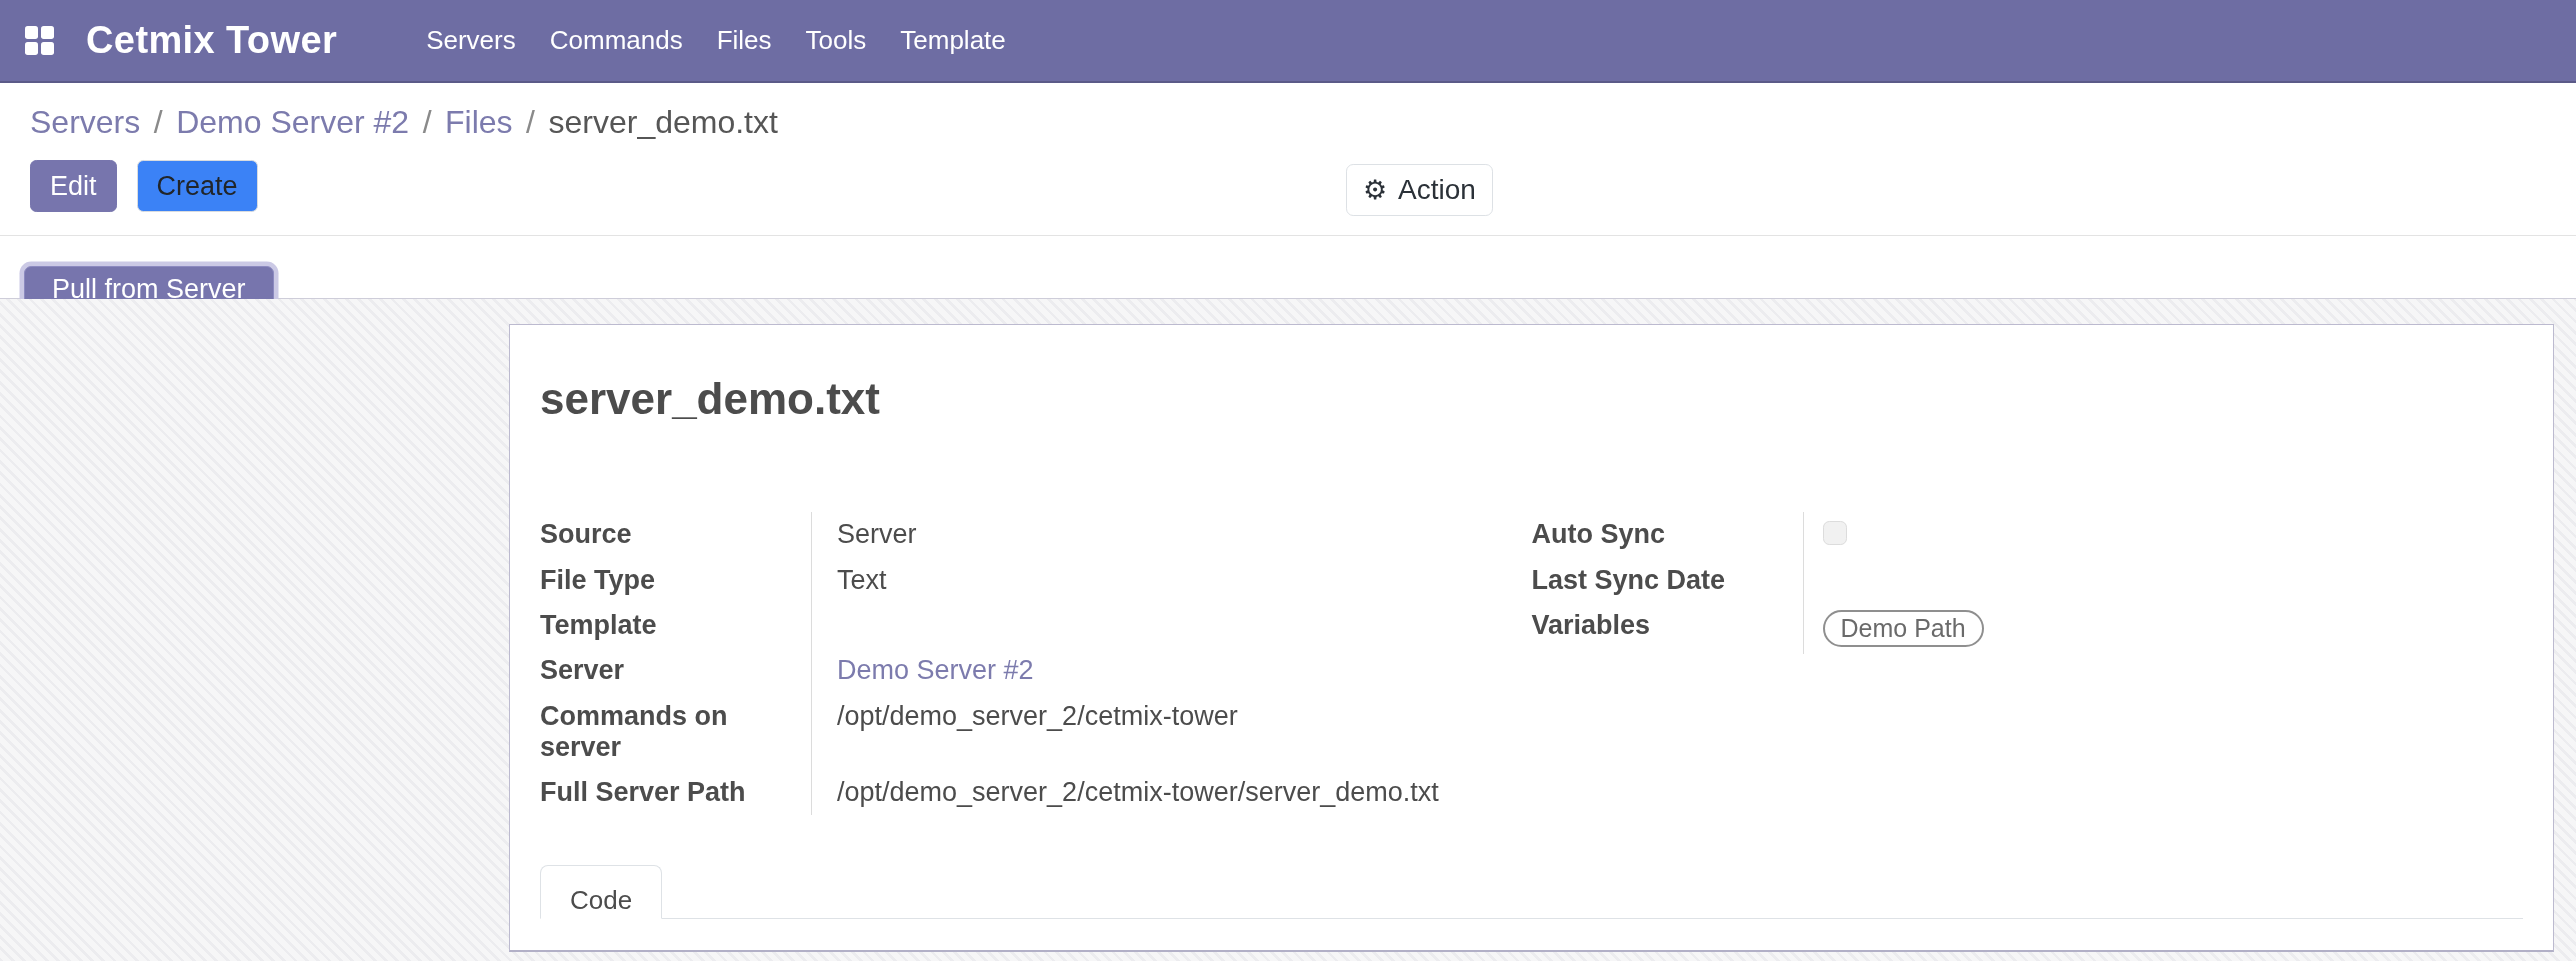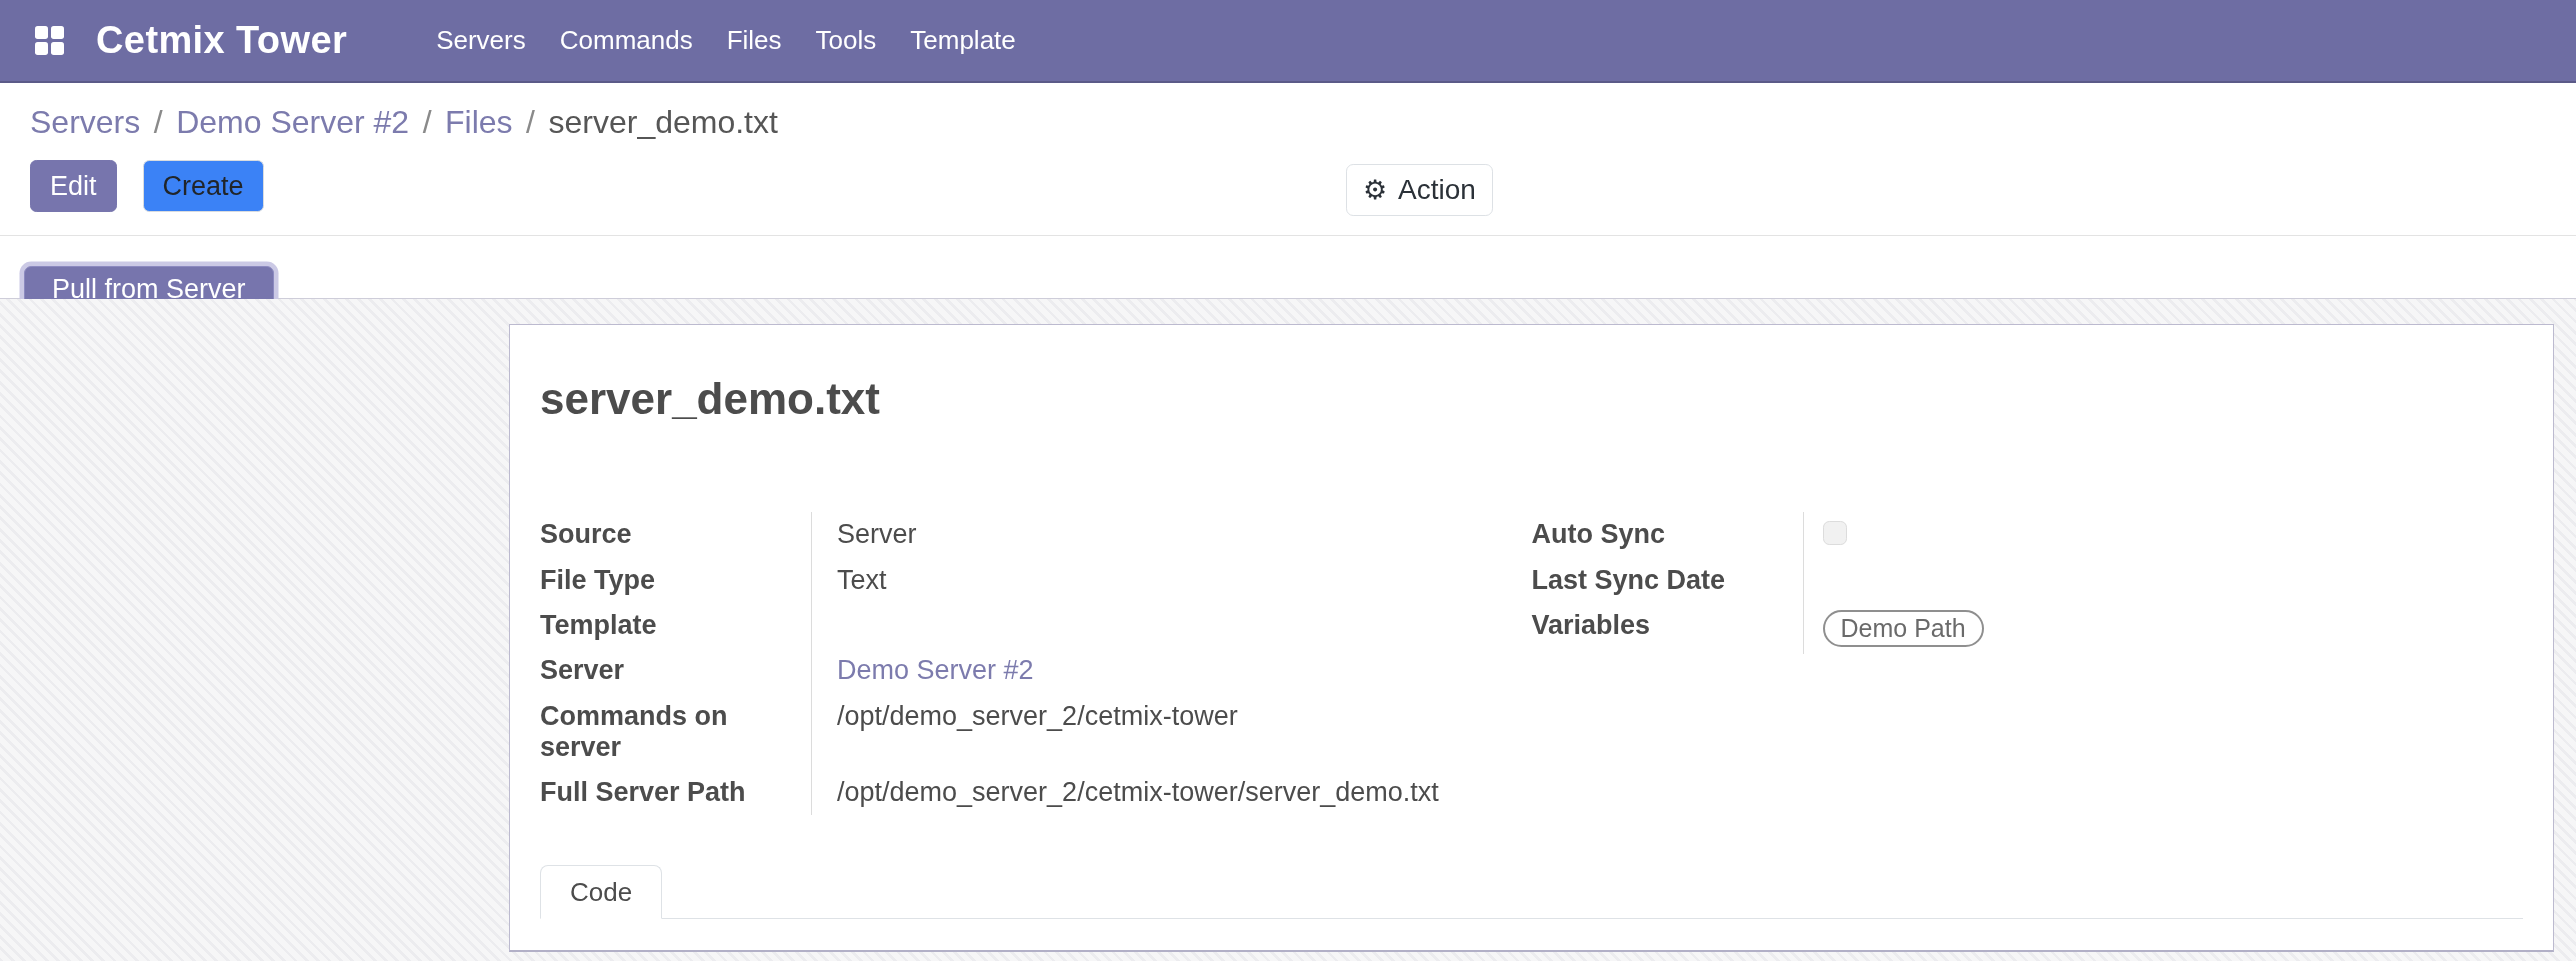--- a/index.html
+++ b/index.html
@@ -26,41 +26,41 @@
   html,body{margin:0;padding:0;}
   body{
     width:2576px;height:962px;overflow:hidden;
     font-family:"Liberation Sans", sans-serif;
     background:#fff;color:var(--text);
   }
   
   .navbar{
     height:83px;background:var(--navbar-bg);
     border-bottom:2.7px solid var(--navbar-border);
-    display:flex;align-items:center;padding-left:35px;
+    display:flex;align-items:center;padding-left:25px;
   }
   .apps-icon{
     width:29px;height:29px;display:grid;
     grid-template-columns:12.6px 12.6px;grid-template-rows:12.6px 12.6px;
     gap:3.6px;margin-right:32px;cursor:pointer;
   }
   .apps-icon div{background:#fff;border-radius:2.7px;}
   .brand{color:#fff;font-size:38px;font-weight:700;margin-right:72px;letter-spacing:0.4px;}
   .nav-items{display:flex;align-items:center;height:100%;}
   .nav-item{color:#fff;font-size:26px;padding:0 17px;height:100%;display:flex;align-items:center;cursor:pointer;}
   
   .control-panel{
     background:#fff;height:153px;position:relative;
     padding:16px 30px 0 30px;border-bottom:0.9px solid var(--divider);
   }
   .breadcrumb{font-size:32px;display:flex;gap:13.5px;align-items:center;margin-top:5.4px;}
   .crumb-link{color:var(--link);cursor:pointer;}
   .crumb-sep{color:#8a8a8a;}
   .crumb-current{color:#565656;}
-  .cp-buttons{display:flex;gap:26px;margin-top:19px;}
+  .cp-buttons{display:flex;gap:20px;margin-top:19px;}
   .btn{
     font-size:27px;height:52px;padding:0 19px;border-radius:6.3px;
     display:inline-flex;align-items:center;justify-content:center;cursor:pointer;
   }
   .btn-primary{background:var(--primary-btn);color:#fff;border:0.9px solid var(--primary-btn);}
   .btn-secondary{background:#3b82f6;color:var(--btn-text-dark);border:0.9px solid var(--btn-secondary-border);}
   .action-btn{
     position:absolute;left:1346px;top:81px;height:52px;
     padding:0 16px;border:0.9px solid #dde1e5;border-radius:7.2px;background:#fff;
     display:flex;align-items:center;gap:10.8px;font-size:28px;color:#2b3138;cursor:pointer;
@@ -107,21 +107,21 @@
   .tag{
     display:inline-block;border:2.7px solid var(--tag-border);border-radius:27px;
     padding:2px 16px;font-size:25px;color:var(--tag-text);white-space:nowrap;
   }
   
   .tab-bar{margin-top:50px;border-bottom:0.9px solid var(--tab-border);}
   .tab{
     display:inline-block;background:#fff;
     border:0.9px solid var(--tab-border);border-bottom:0.9px solid #fff;
     margin-bottom:-0.9px;border-radius:8px 8px 0 0;
-    padding:0 29px;height:54px;line-height:52px;
+    padding:8px 29px;height:54px;line-height:52px;
     font-size:26px;color:var(--text);cursor:pointer;
   }
 </style>
 </head>
 <body>
 
 <div class="navbar">
   <div class="apps-icon">
     <div></div>
       <div></div>

